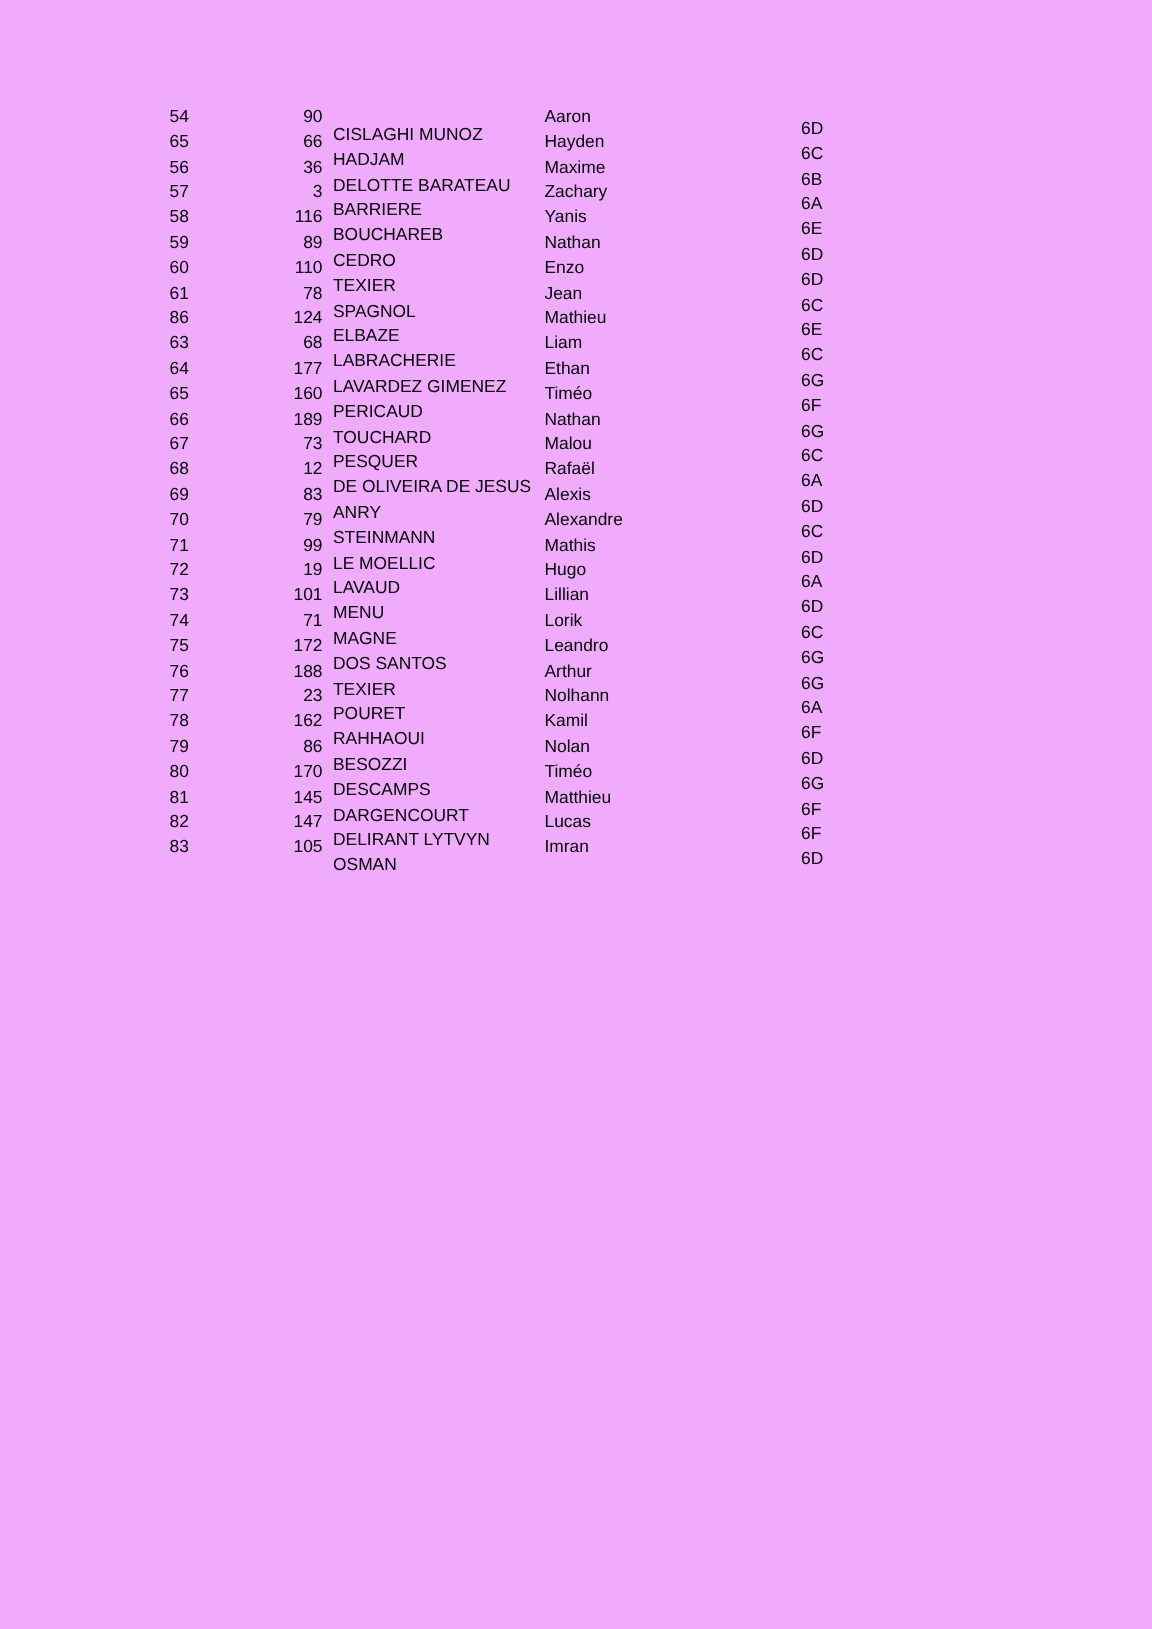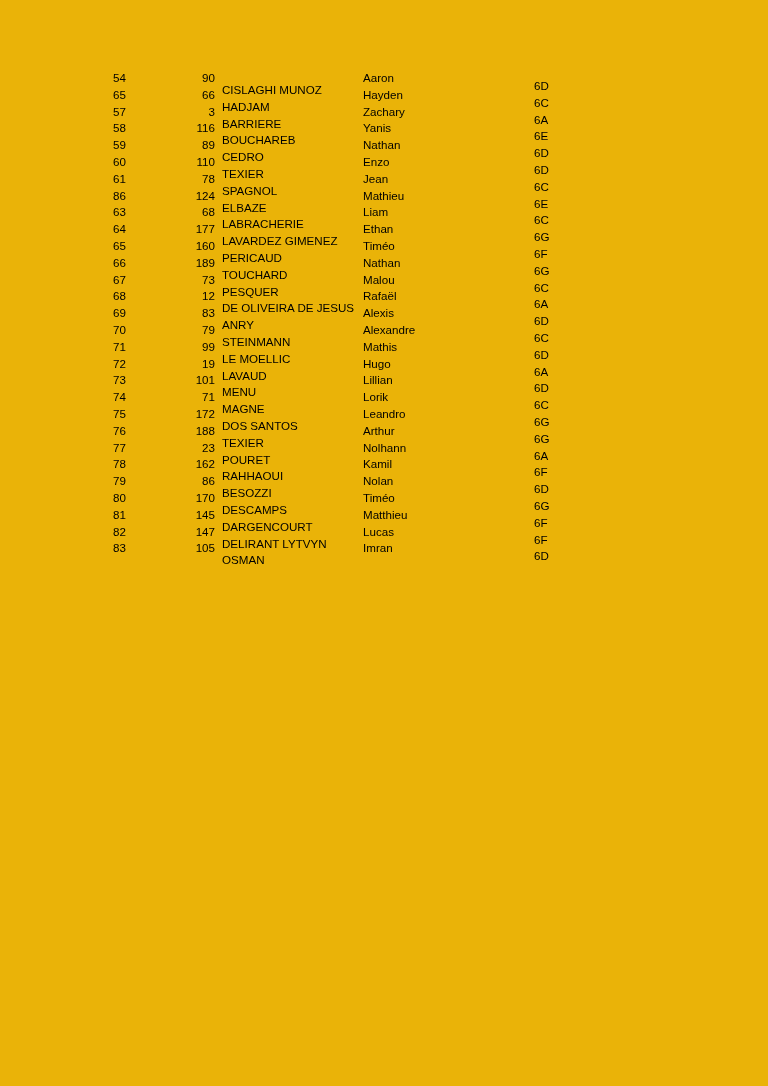--- a/index.html
+++ b/index.html
@@ -14,21 +14,21 @@
     color: #000000;
     position: relative;
     overflow: hidden;
   }
   .page {
     position: absolute;
     top: 0;
     left: 0;
     width: 768px;
     height: 1086px;
-    background: #eab308;
+    background: #f0abfc;
   }
   .roster {
     position: absolute;
     left: 113px;
     top: 70px;
     width: 460px;
   }
   .roster-row {
     display: block;
     position: relative;
@@ -83,20 +83,27 @@
         <span class="col-class">6D</span>
       </div>
       <div class="roster-row">
         <span class="col-rank">65</span>
         <span class="col-number">66</span>
         <span class="col-lastname">HADJAM</span>
         <span class="col-firstname">Hayden</span>
         <span class="col-class">6C</span>
       </div>
       <div class="roster-row">
+        <span class="col-rank">56</span>
+        <span class="col-number">36</span>
+        <span class="col-lastname">DELOTTE BARATEAU</span>
+        <span class="col-firstname">Maxime</span>
+        <span class="col-class">6B</span>
+      </div>
+      <div class="roster-row">
         <span class="col-rank">57</span>
         <span class="col-number">3</span>
         <span class="col-lastname">BARRIERE</span>
         <span class="col-firstname">Zachary</span>
         <span class="col-class">6A</span>
       </div>
       <div class="roster-row">
         <span class="col-rank">58</span>
         <span class="col-number">116</span>
         <span class="col-lastname">BOUCHAREB</span>

